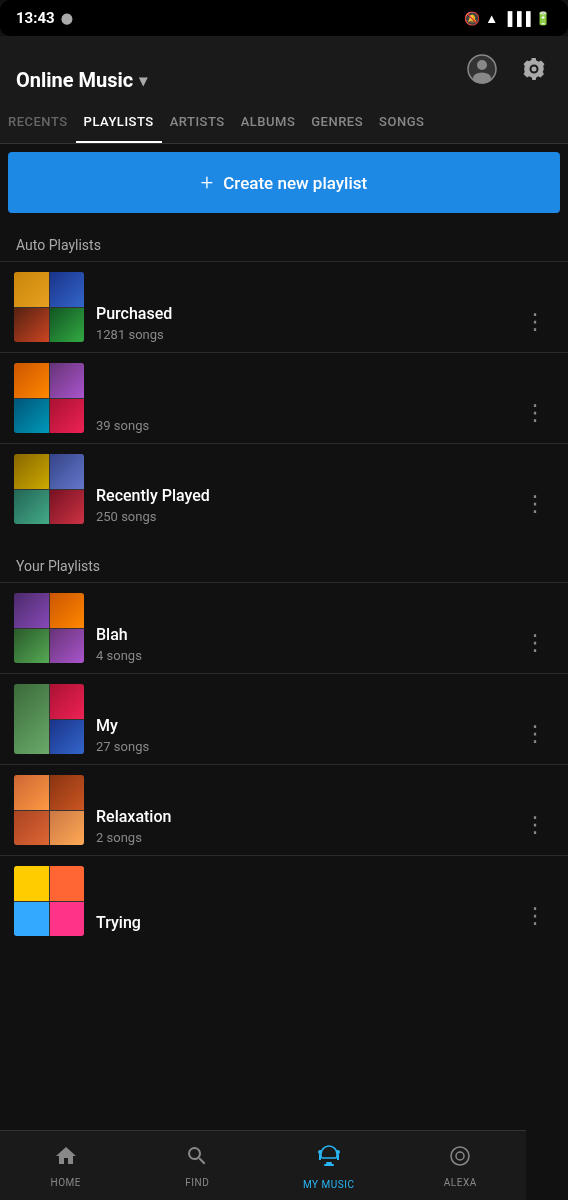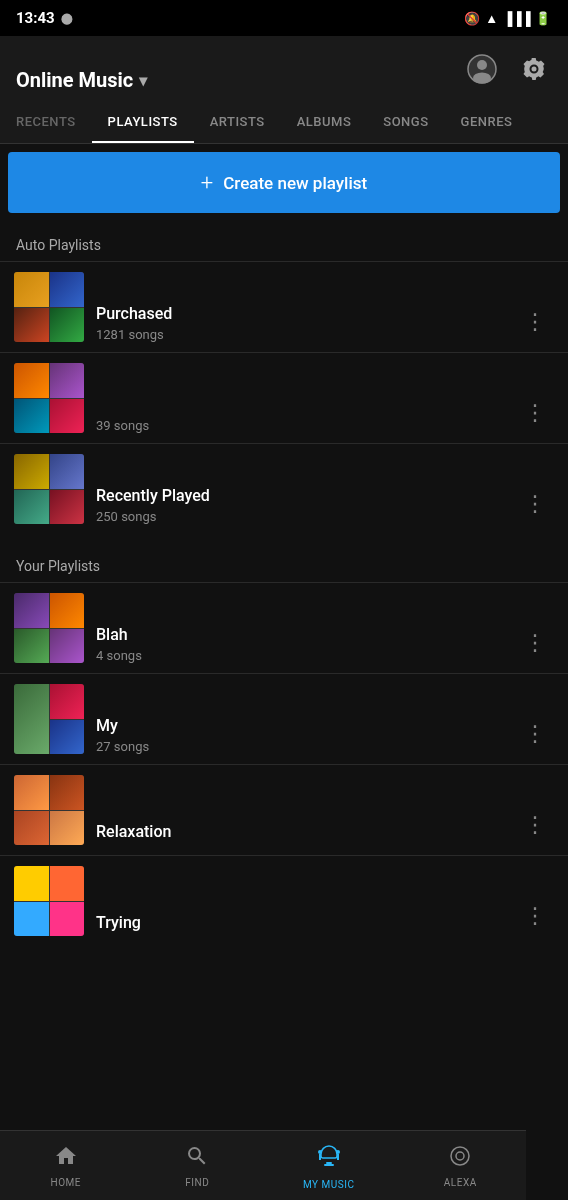--- a/index.html
+++ b/index.html
@@ -14,20 +14,21 @@
     }
 
     
     .status-bar {
       display: flex;
       justify-content: space-between;
       align-items: center;
       padding: 8px 16px;
       background: #000;
       height: 36px;
+      border-radius: 10px;
     }
     .status-time {
       font-size: 15px;
       font-weight: bold;
       color: #fff;
     }
     .status-icons {
       display: flex;
       align-items: center;
       gap: 5px;
@@ -72,21 +73,21 @@
     
     .nav-tabs {
       display: flex;
       background: #1a1a1a;
       border-bottom: 1px solid #333;
       overflow-x: auto;
       scrollbar-width: none;
     }
     .nav-tabs::-webkit-scrollbar { display: none; }
     .nav-tab {
-      padding: 12px 16px;
+      padding: 12px 8px;
       font-size: 13px;
       font-weight: 500;
       color: #888;
       white-space: nowrap;
       cursor: pointer;
       border-bottom: 2px solid transparent;
       letter-spacing: 0.5px;
       text-align: center;
     }
     .nav-tab.active {
@@ -261,22 +262,22 @@
       </svg>
     </div>
   </div>
 </div>
 
 <div class="nav-tabs">
   <div class="nav-tab" style="color:#666;">RECENTS</div>
   <div class="nav-tab active">PLAYLISTS</div>
   <div class="nav-tab">ARTISTS</div>
   <div class="nav-tab">ALBUMS</div>
+  <div class="nav-tab">GENRES</div>
   <div class="nav-tab">SONGS</div>
-  <div class="nav-tab">GENRES</div>
 </div>
 
 <div class="create-btn">
   <span class="plus">+</span>
   <span>Create new playlist</span>
 </div>
 
 <div class="section-header">
   <span>Auto Playlists</span>
 </div>
@@ -355,20 +356,21 @@
 
 <div class="playlist-item">
   <div class="playlist-thumb">
     <div class="thumb-cell art-relax1"></div>
     <div class="thumb-cell art-relax2"></div>
     <div class="thumb-cell art-relax3"></div>
     <div class="thumb-cell art-relax4"></div>
   </div>
   <div class="playlist-info">
     <div class="playlist-name">Relaxation</div>
+    <div class="playlist-count">2 songs</div>
   </div>
   <div class="playlist-more">⋮</div>
 </div>
 
 <div class="playlist-item">
   <div class="playlist-thumb">
     <div class="thumb-cell art-try1"></div>
     <div class="thumb-cell art-try2"></div>
     <div class="thumb-cell art-try3"></div>
     <div class="thumb-cell art-try4"></div>

